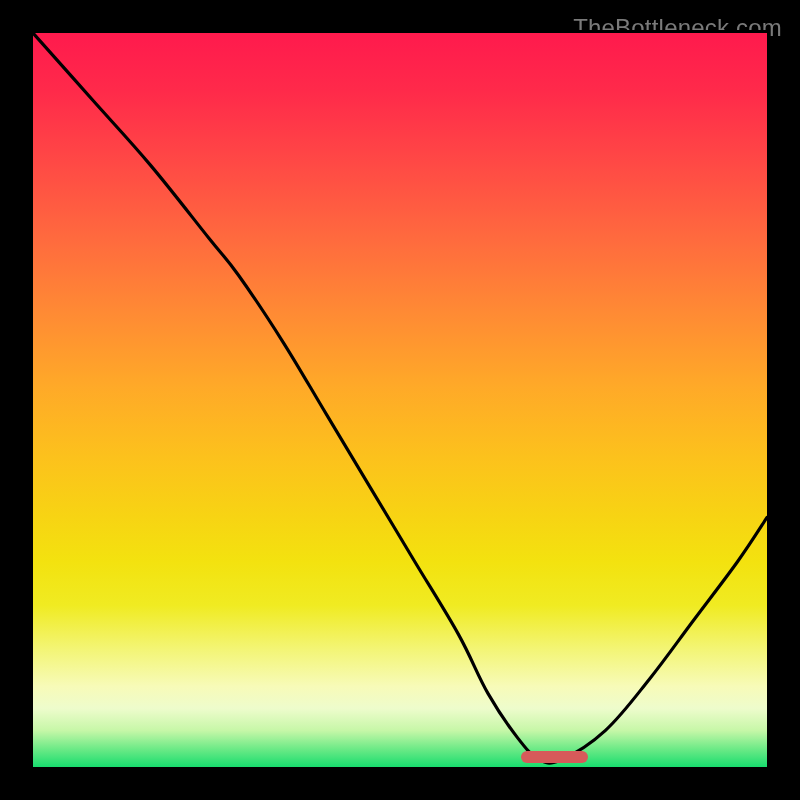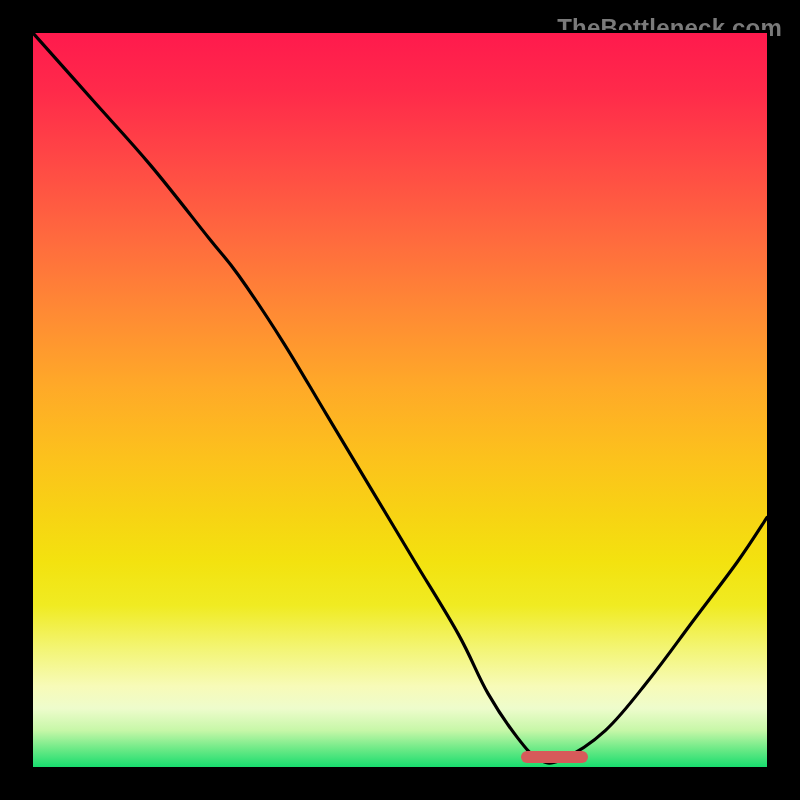--- a/index.html
+++ b/index.html
@@ -62,21 +62,21 @@
     height: 12px;
     border-radius: 6px;
     background: #d65a5a;
   }
   .watermark {
     position: absolute;
     top: 14px;
     right: 18px;
     color: #7a7a7a;
     font-size: 24px;
-    font-weight: 700;
+    font-weight: 400;
     letter-spacing: 0.2px;
     user-select: none;
   }
 </style>
 </head>
 <body>
 
 <div class="watermark">TheBottleneck.com</div>
 
 <div class="frame">

